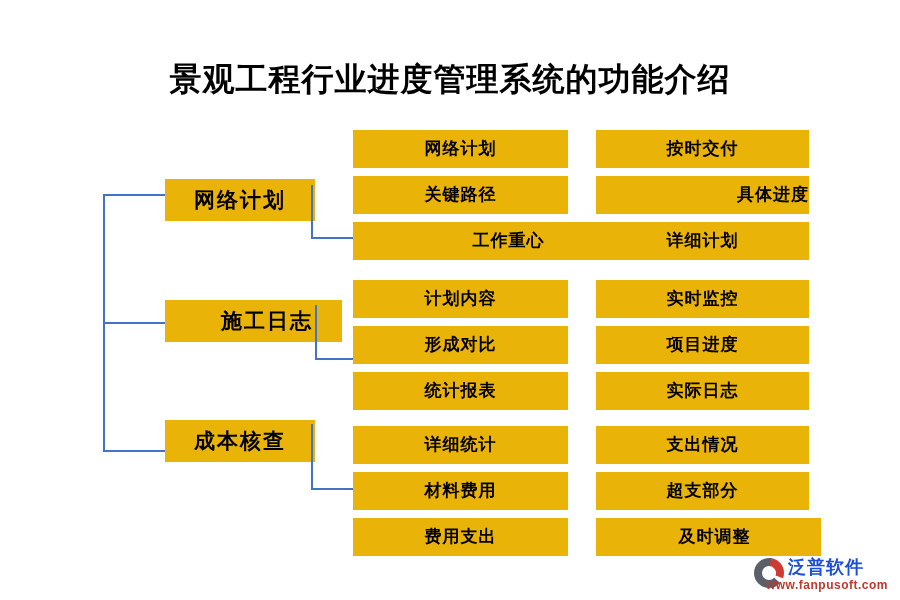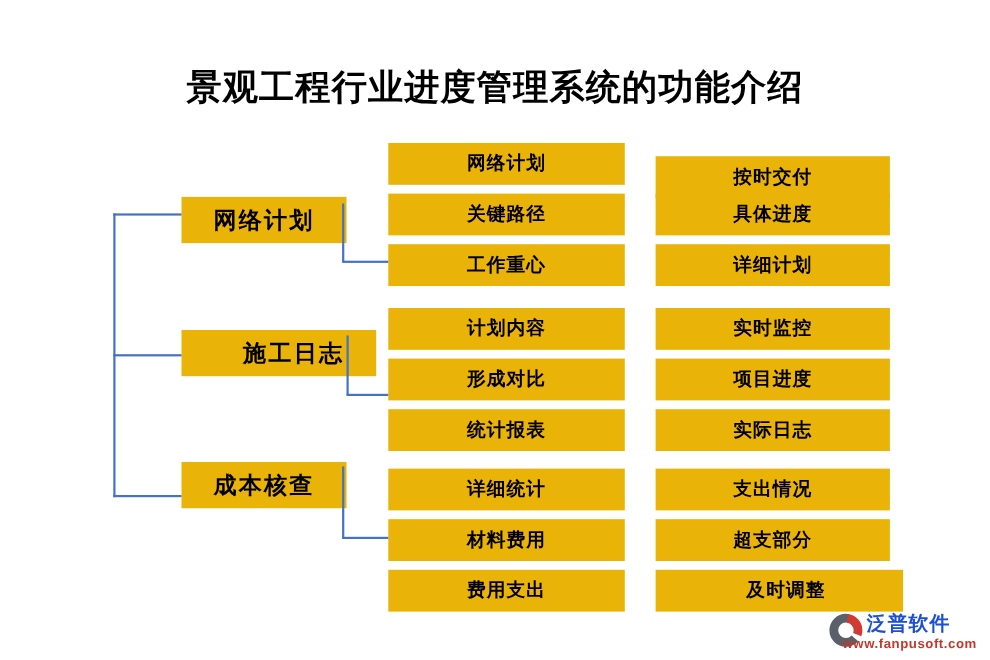--- a/index.html
+++ b/index.html
@@ -43,30 +43,30 @@
   <div class="line" style="left:315px;top:358px;width:38px;height:1.5px;"></div>
   <div class="line" style="left:311px;top:424px;width:1.5px;height:65px;"></div>
   <div class="line" style="left:311px;top:488px;width:42px;height:1.5px;"></div>
 
   <div class="box cat" style="top:179px;">网络计划</div>
   <div class="box cat" style="top:300px;padding-left:27px;">施工日志</div>
   <div class="box cat" style="top:420px;">成本核查</div>
 
   <div class="box mid" style="top:130px;">网络计划</div>
   <div class="box mid" style="top:176px;">关键路径</div>
-  <div class="box mid" style="top:222px;">工作重心</div>
+  <div class="box mid" style="top:222px;padding-left:48px;">工作重心</div>
   <div class="box mid" style="top:280px;">计划内容</div>
   <div class="box mid" style="top:326px;">形成对比</div>
   <div class="box mid" style="top:372px;">统计报表</div>
   <div class="box mid" style="top:426px;">详细统计</div>
   <div class="box mid" style="top:472px;">材料费用</div>
   <div class="box mid" style="top:518px;">费用支出</div>
 
-  <div class="box rgt" style="top:142px;">按时交付</div>
-  <div class="box rgt" style="top:176px;">具体进度</div>
+  <div class="box rgt" style="top:130px;">按时交付</div>
+  <div class="box rgt" style="top:176px;text-align:right;">具体进度</div>
   <div class="box rgt" style="top:222px;">详细计划</div>
   <div class="box rgt" style="top:280px;">实时监控</div>
   <div class="box rgt" style="top:326px;">项目进度</div>
   <div class="box rgt" style="top:372px;">实际日志</div>
   <div class="box rgt" style="top:426px;">支出情况</div>
   <div class="box rgt" style="top:472px;">超支部分</div>
   <div class="box rgt" style="top:518px;padding-left:12px;">及时调整</div>
 
   <div class="logo">
     <span style="display:inline-block;width:32px;height:32px;">

